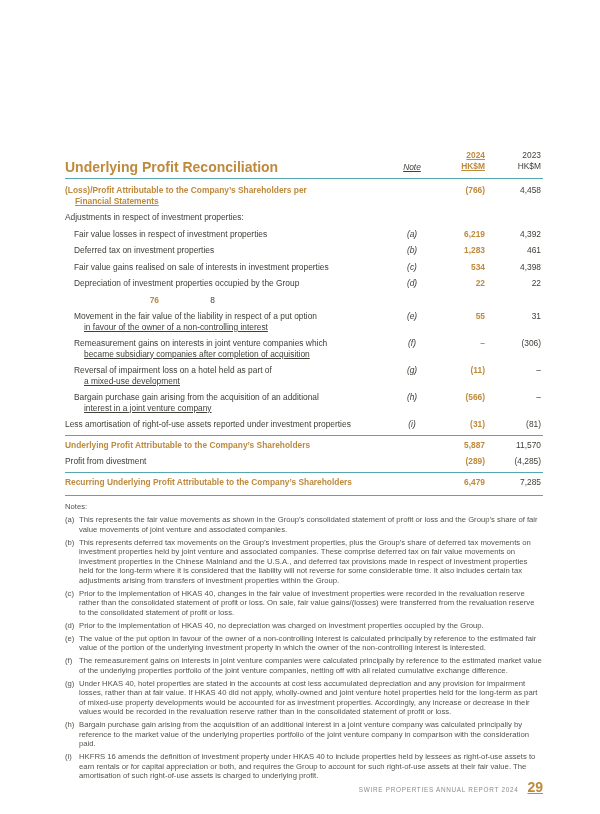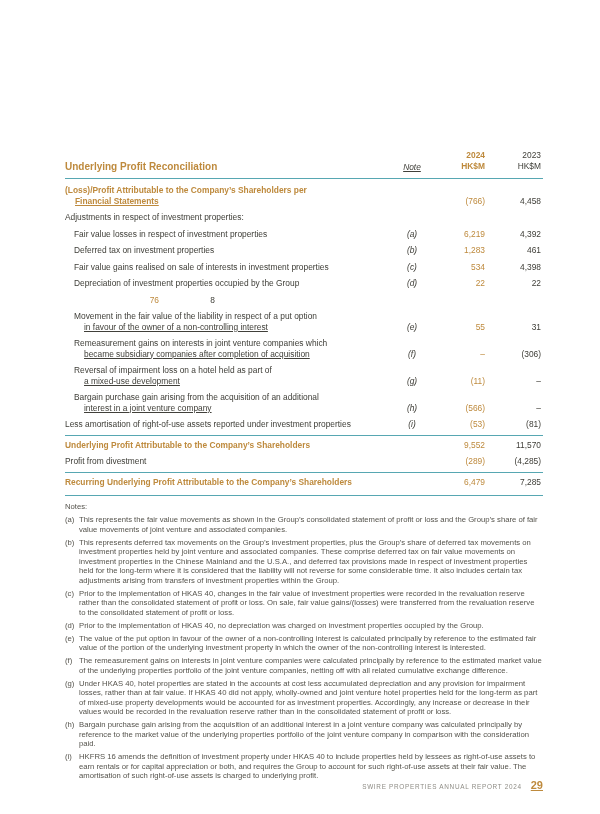--- a/index.html
+++ b/index.html
@@ -22,63 +22,63 @@
   .content { position: absolute; left: 65px; top: 150px; width: 478px; }
 
   
   .thead {
     display: flex; align-items: flex-end;
     padding-bottom: 6px;
     border-bottom: 1.5px solid var(--teal);
   }
   .thead .title {
     flex: 1;
-    font-size: 10px; font-weight: bold; color: var(--gold);
+    font-size: 14px; font-weight: bold; color: var(--gold);
     line-height: 10px;
   }
   .thead .note-h {
     width: 42px; text-align: center;
     font-size: 8.4px; font-style: italic; color: var(--dark);
     line-height: 10px;
     text-decoration: underline;
   }
   .yearcol { width: 52px; text-align: right; font-size: 8.4px; line-height: 11px; }
-  .yearcol.y24 { color: var(--gold); font-weight: bold; }
+  .yearcol.y24 { color: var(--gold); font-weight: bold; text-decoration: underline; }
   .yearcol.y23 { width: 58px; padding-right: 2px; color: var(--dark); }
   .yearcol span { display: block; }
 
   
-  .trow { display: flex; align-items: flex-end; margin-top: 6px; }
+  .trow { display: flex; align-items: flex-start; margin-top: 6px; }
   .trow .lbl { flex: 1; font-size: 8.4px; line-height: 10.5px; color: var(--dark); }
   .trow.ind .lbl { padding-left: 9px; }
   .trow .lbl .l2 { display: block; padding-left: 10px; text-decoration: underline; }
   .trow.bold .lbl { font-weight: bold; color: var(--gold); }
   .trow .nt { width: 42px; text-align: center; font-size: 8.4px; font-style: italic; color: var(--dark); line-height: 10.5px; }
   .trow .v { width: 52px; text-align: right; font-size: 8.4px; line-height: 10.5px; }
-  .trow .v.v24 { color: var(--gold); font-weight: normal; }
+  .trow .v.v24 { color: var(--gold); font-weight: bold; }
   .trow .v.v23 { width: 58px; padding-right: 2px; color: var(--dark); }
   .trow.rule-above { border-top: 1.5px solid var(--teal); padding-top: 4px; margin-top: 5px; }
   .trow.rule-below { border-bottom: 1.5px solid var(--teal); padding-bottom: 8px; }
 
   
   .notes { margin-top: 6px; color: var(--gray); font-size: 7.7px; line-height: 9.5px; }
   .notes-heading { margin-bottom: 3px; }
   .note-item { position: relative; padding-left: 14px; margin-top: 3.5px; }
   .note-item .marker { position: absolute; left: 0; top: 0; }
 
   
   .footer {
     position: absolute; top: 779px; right: 57px;
     display: flex; align-items: baseline; gap: 9px;
   }
   .footer .rpt {
     font-size: 6.4px; letter-spacing: 0.7px;
     color: var(--footer-gray); text-transform: uppercase;
   }
-  .footer .pg { font-size: 11px; font-weight: bold; color: var(--gold); text-decoration: underline; }
+  .footer .pg { font-size: 14px; font-weight: bold; color: var(--gold); text-decoration: underline; }
 </style>
 </head>
 <body>
 
 <div class="page">
   <div class="content">
 
     <div class="thead">
       <div class="title">Underlying Profit Reconciliation</div>
       <div class="note-h">Note</div>
@@ -154,27 +154,27 @@
         </div>
         <div class="trow ind">
           <div class="lbl"><span>Bargain purchase gain arising from the acquisition of an additional</span><span class="l2">interest in a joint venture company</span></div>
           <div class="nt">(h)</div>
           <div class="v v24">(566)</div>
           <div class="v v23">–</div>
         </div>
         <div class="trow">
           <div class="lbl"><span>Less amortisation of right-of-use assets reported under investment properties</span></div>
           <div class="nt">(i)</div>
-          <div class="v v24">(53)</div>
+          <div class="v v24">(31)</div>
           <div class="v v23">(81)</div>
         </div>
         <div class="trow bold rule-above">
           <div class="lbl"><span>Underlying Profit Attributable to the Company’s Shareholders</span></div>
           <div class="nt"></div>
-          <div class="v v24">9,552</div>
+          <div class="v v24">5,887</div>
           <div class="v v23">11,570</div>
         </div>
         <div class="trow">
           <div class="lbl"><span>Profit from divestment</span></div>
           <div class="nt"></div>
           <div class="v v24">(289)</div>
           <div class="v v23">(4,285)</div>
         </div>
         <div class="trow bold rule-above rule-below">
           <div class="lbl"><span>Recurring Underlying Profit Attributable to the Company’s Shareholders</span></div>

